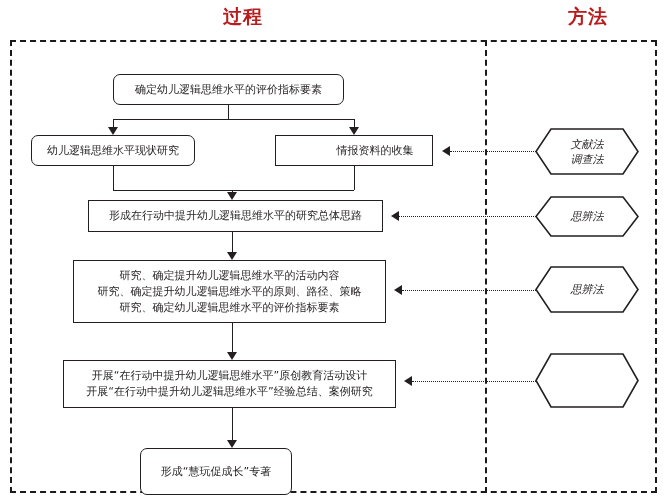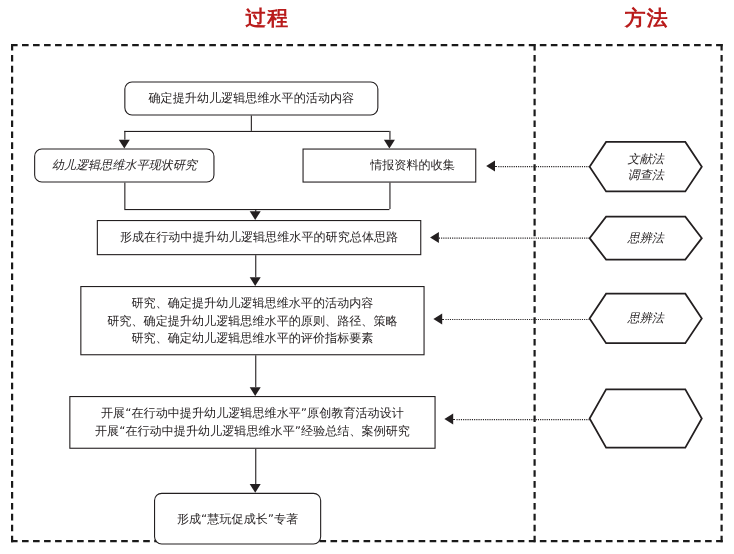--- a/index.html
+++ b/index.html
@@ -67,21 +67,21 @@
     text-align: center;
     font-size: 11px;
     line-height: 16px;
     color: #231f20;
     white-space: pre-line;
     padding: 2px 6px;
   }
   .rounded { border-radius: 7px; }
 
   #box-title      { left: 113px; top: 74px;  width: 231px; height: 31px; }
-  #box-status     { left: 31px;  top: 135px; width: 164px; height: 31px; font-style: italic; }
+  #box-status     { left: 31px;  top: 135px; width: 164px; height: 31px; }
   #box-intel      { left: 275px; top: 135px; width: 158px; height: 31px; padding-left: 48px; }
   #box-overall    { left: 88px;  top: 200px; width: 295px; height: 32px; }
   #box-research3  { left: 73px;  top: 260px; width: 313px; height: 63px; }
   #box-activity2  { left: 63px;  top: 360px; width: 333px; height: 48px; }
   #box-book       { left: 140px; top: 448px; width: 152px; height: 47px; }
 
   
   .hex {
     position: absolute;
     box-sizing: border-box;
@@ -148,21 +148,21 @@
 <body>
 
 <div id="root">
 
   <div class="col-title" id="title-process">过程</div>
   <div class="col-title" id="title-method">方法</div>
 
   <div id="outer-frame"></div>
   <div id="column-divider"></div>
 
-  <div class="proc-box rounded" id="box-title">确定提升幼儿逻辑思维水平的活动内容</div>
+  <div class="proc-box rounded" id="box-title">确定幼儿逻辑思维水平的评价指标要素</div>
 
   <div class="vline" style="left:228px; top:105px; height:14px;"></div>
   <div class="hline" style="left:113px; top:119px; width:241px;"></div>
   <div class="vline" style="left:113px; top:119px; height:8px;"></div>
   <div class="arrow-down" style="left:108px; top:127px;"></div>
   <div class="vline" style="left:354px; top:119px; height:8px;"></div>
   <div class="arrow-down" style="left:349px; top:127px;"></div>
 
   <div class="proc-box rounded" id="box-status">幼儿逻辑思维水平现状研究</div>
 

